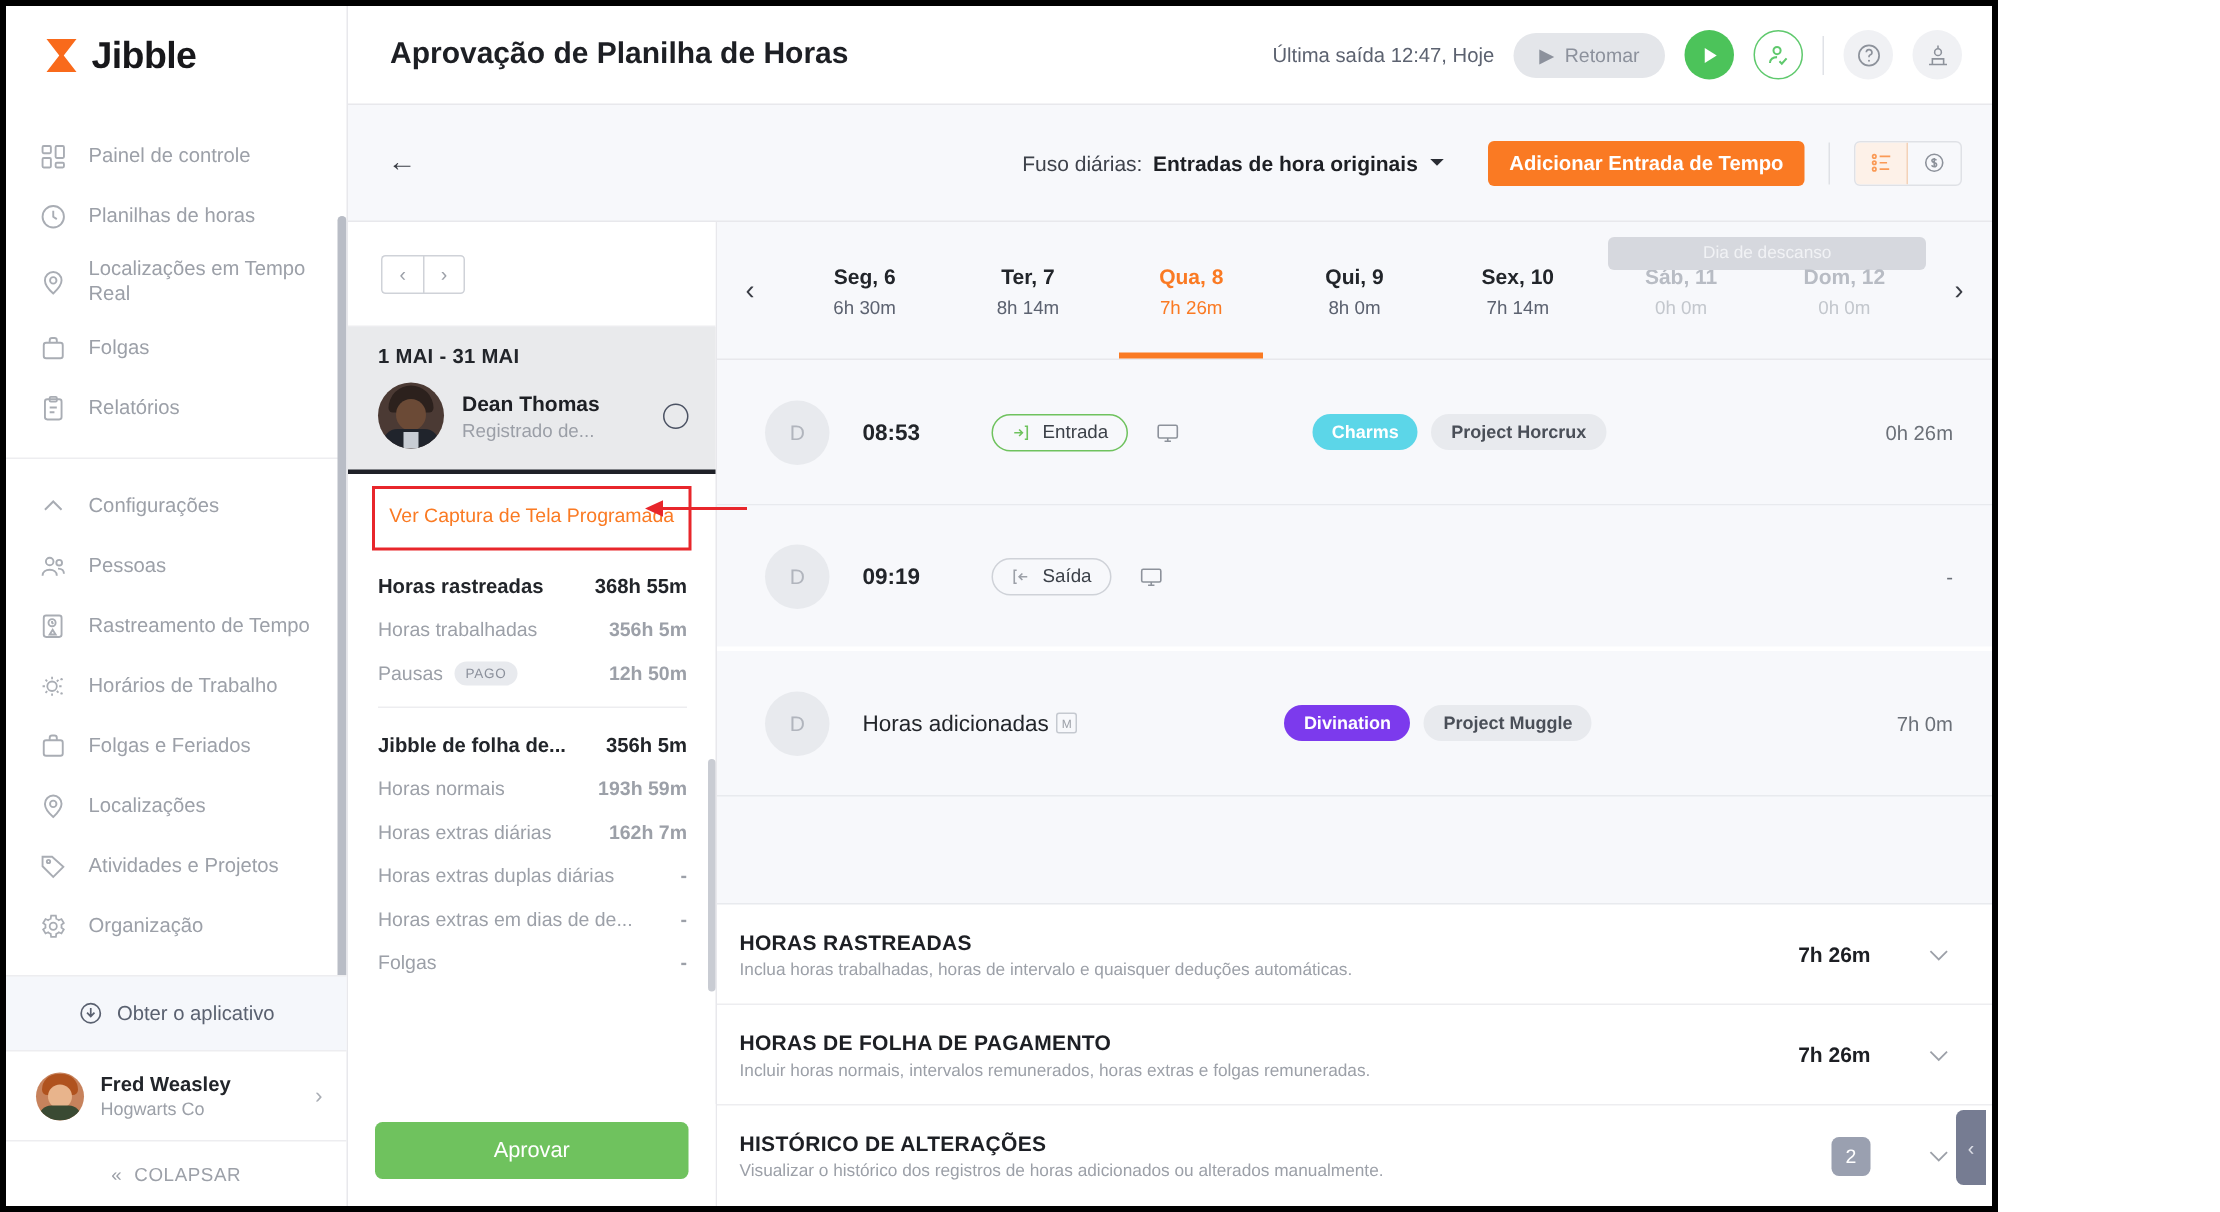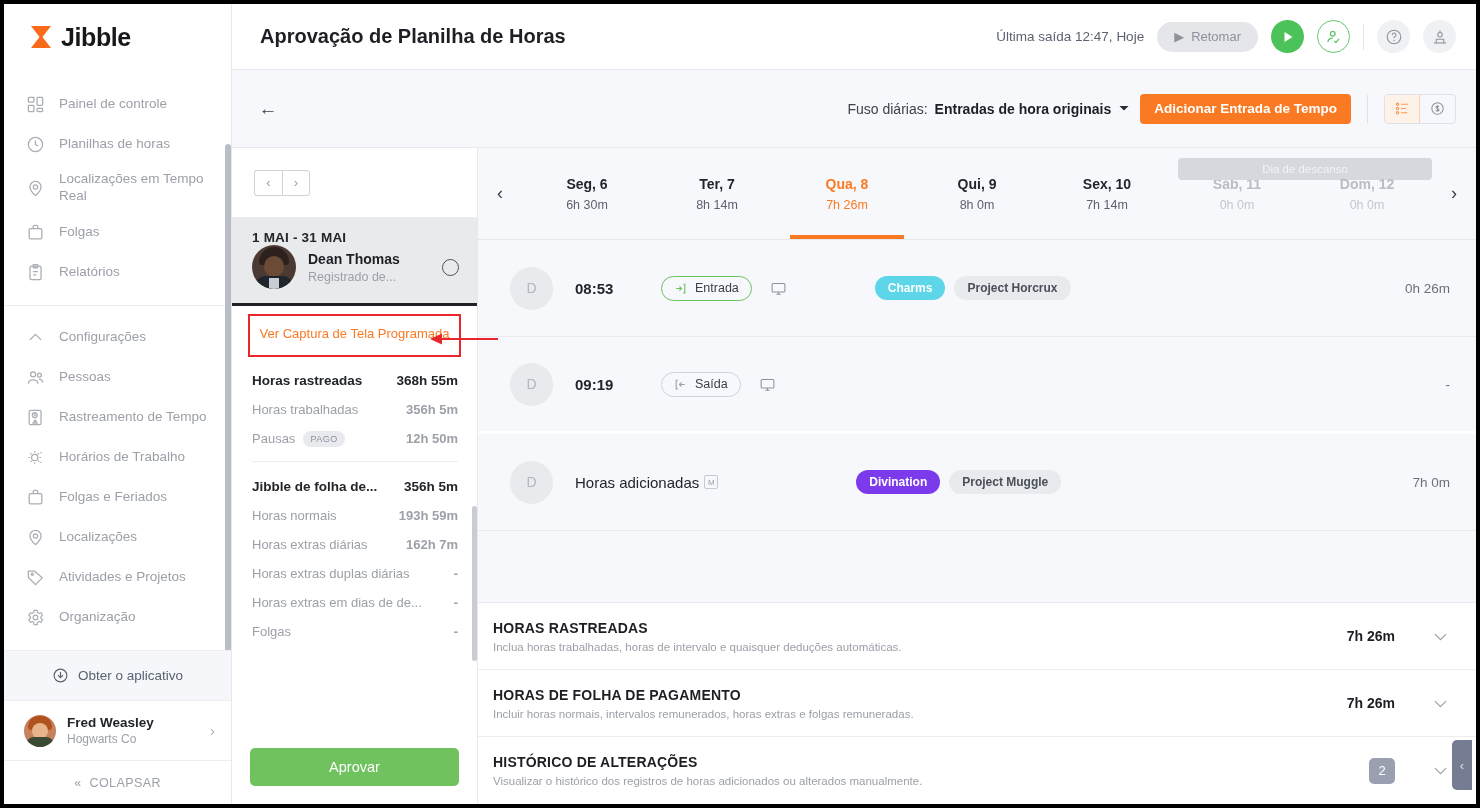--- a/index.html
+++ b/index.html
@@ -4,21 +4,21 @@
 <style>
   * { box-sizing: border-box; margin: 0; padding: 0; }
   html, body {
     width: 1480px; height: 808px;
     font-family: "Liberation Sans", sans-serif;
     background: #ffffff;
     overflow: hidden;
   }
   .app {
     position: relative;
-    width: 1480px; height: 808px;
+    width: 1332px; height: 808px;
     display: flex;
     border: 4px solid #000;
     background: #fff;
   }
 
   
   .sidebar {
     width: 228px; height: 100%;
     background: #fff;
     display: flex; flex-direction: column;
@@ -146,21 +146,21 @@
   .sub-title { font-size: 14px; font-weight: 700; color: #20232a; }
   .sub-desc { font-size: 12.5px; color: #70747e; margin-top: 3px; line-height: 1.35; }
   .tz-select {
     margin-left: auto;
     display: flex; align-items: center; gap: 7px;
     font-size: 14px; color: #2a2d34; cursor: pointer;
   }
   .tz-select .lbl-norm { color: #3e424b; }
   .tz-select b { font-weight: 700; color: #1d1f24; }
   .btn-add {
-    margin-left: 10px;
+    margin-left: 28px;
     background: #fa7a23; color: #fff;
     border: none; border-radius: 4px;
     height: 30px; padding: 0 14px;
     font-size: 13.5px; font-weight: 700; font-family: inherit;
     cursor: pointer;
   }
   .seg-divider { width:1px; height:28px; background:#dfe1e6; margin: 0 16px; }
   .seg {
     display: flex; border: 1px solid #dfe1e6; border-radius: 4px; overflow: hidden;
     height: 30px;
@@ -196,21 +196,21 @@
   }
   .arrowbox > div:first-child { border-right: none; border-radius: 3px 0 0 3px; }
   .arrowbox > div:last-child { border-radius: 0 3px 3px 0; }
 
   .lp-person {
     background: #e9eaec;
     padding: 12px 18px 14px 20px;
     border-bottom: 3px solid #1f2128;
   }
   .period { font-size: 13.5px; font-weight: 700; color: #22252a; letter-spacing: .2px; }
-  .person-row { display: flex; align-items: center; gap: 12px; margin-top: 0; }
+  .person-row { display: flex; align-items: center; gap: 12px; margin-top: 10px; }
   .p-avatar {
     width: 44px; height: 44px; border-radius: 50%; flex: 0 0 44px;
     background: #4b3a34; overflow: hidden; position: relative;
   }
   .p-avatar .ph { position:absolute; left:7px; top:2px; width:30px; height:18px;
     background:#2c211d; border-radius:15px 15px 3px 3px; }
   .p-avatar .pf { position:absolute; left:12px; top:11px; width:20px; height:21px;
     background:#6b4a36; border-radius:50%; }
   .p-avatar .pb { position:absolute; left:3px; bottom:0; width:38px; height:13px;
     background:#20242c; border-radius:10px 10px 0 0; }

